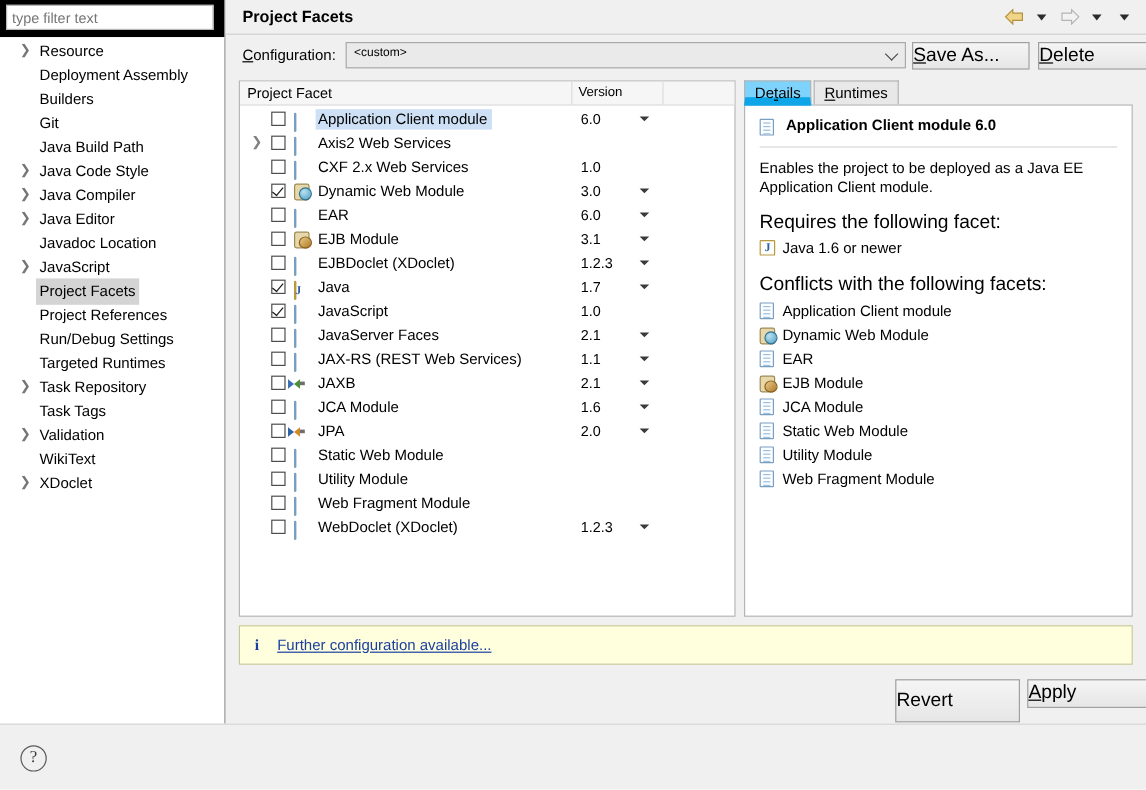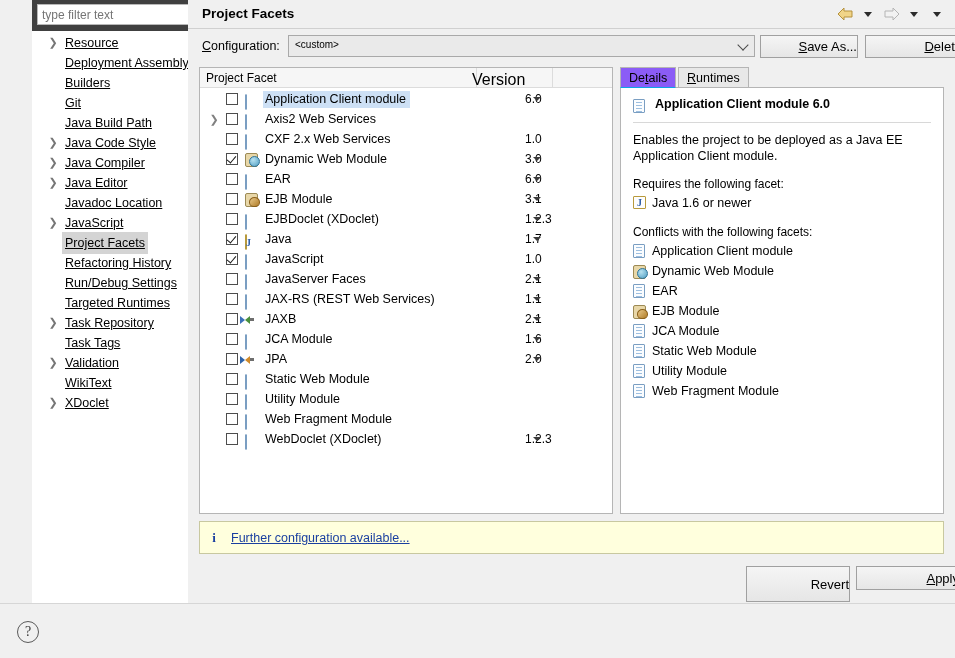--- a/index.html
+++ b/index.html
@@ -10,23 +10,22 @@
     font-size: 12px;
     color: #000;
     background: #ffffff;
     overflow: hidden;
   }
   #root { position: relative; width: 955px; height: 658px; background:#f0f0f0; }
 
   
   .sidebar {
     position: absolute; left: 0; top: 0; width: 188px; height: 651px;
-    background: #404040;
+    background: #000000;
     border-right: 1px solid #d9d9d9;
-    margin-left: 32px;
   }
   .filter-wrap { padding: 4px 5px 2px 5px; }
   .filter-input {
     width: 173px; height: 21px;
     border: 1px solid #b8b8b8;
     background: #ffffff;
     font-family: "Liberation Sans", sans-serif;
     font-size: 12px;
     color: #9a9a9a;
     padding: 0 4px;
@@ -39,21 +38,21 @@
     height: 20px; line-height: 20px;
     padding-left: 30px;
     font-size: 12.5px;
     white-space: nowrap;
     cursor: default;
   }
   .tree-item .twisty {
     position: absolute; left: 15px; top: 0; width: 12px; height: 20px;
     color: #767676; font-size: 11px; line-height: 20px; text-align: center;
   }
-  .tree-item .tlabel { display:inline-block; padding: 1px 3px; text-decoration: underline; }
+  .tree-item .tlabel { display:inline-block; padding: 1px 3px; }
   .tree-item.selected .tlabel { background: #d4d4d4; }
 
   
   .main {
     position: absolute; left: 188px; top: 0; right: 0; height: 603px;
     background: #f0f0f0;
   }
   .page-title {
     position: absolute; left: 0; top: 0; right: 0; height: 29px;
     background: #f0f0f0;
@@ -80,60 +79,60 @@
   }
   .combo .carrow:before {
     content: ""; display:block; width:7px; height:7px;
     border-right: 1.6px solid #4a4a4a; border-bottom: 1.6px solid #4a4a4a;
     transform: rotate(45deg); margin-left:1px; margin-top:-2px;
   }
   .btn {
     background: linear-gradient(to bottom, #f5f5f5, #e6e6e6);
     border: 1px solid #a0a0a0;
     font-family: "Liberation Sans", sans-serif;
-    font-size: 13px; color:#000;
-    display:flex; align-items:center; justify-content:flex-end;
+    font-size: 16px; color:#000;
+    display:flex; align-items:center; justify-content:flex-start;
     cursor: default;
   }
   .btn u { text-decoration: underline; }
   .btn-saveas { position:absolute; left: 572px; top:3px; width: 98px; height: 23px; }
   .btn-delete { position:absolute; left: 677px; top:3px; width: 98px; height: 23px; }
 
   
   .facet-panel {
     position: absolute; left: 11px; top: 67px; width: 414px; height: 447px;
     border: 1px solid #b5b5b5; background: #ffffff;
   }
   .facet-head {
     position: relative; height: 20px; background: #f6f6f6;
     border-bottom: 1px solid #dcdcdc;
   }
   .facet-head .hc1 { position:absolute; left: 6px; top: 3px; font-size: 12px; }
-  .facet-head .hc2 { position:absolute; left: 272px; top: 3px; font-size: 16px; }
+  .facet-head .hc2 { position:absolute; left: 282px; top: 3px; font-size: 11px; }
   .facet-head .hsep { position:absolute; top:0; bottom:0; width:1px; background:#dcdcdc; }
   .facet-body { position: absolute; top:21px; left:0; right:0; bottom:0; overflow:hidden; }
   .frow { position: relative; height: 20px; line-height: 20px; white-space: nowrap; }
   .frow.sel .namebox { background: #cde0f5; }
   .frow .ftwisty {
     position:absolute; left: 8px; top:0; width:12px; height:20px;
     color:#808080; font-size:11px; text-align:center; line-height:20px;
   }
   .cbx {
     position:absolute; left: 26px; top: 4px;
     width: 12px; height: 12px;
     border: 1px solid #4d4d4d; background:#fff;
   }
   .cbx.checked:after {
     content:""; position:absolute; left: 2px; top: 0px;
     width: 4px; height: 8px; border-right: 1.8px solid #1a1a1a;
     border-bottom: 1.8px solid #1a1a1a; transform: rotate(40deg);
   }
   .ficon { position:absolute; left: 45px; top: 3px; width: 14px; height: 14px; }
   .namebox { position:absolute; left: 63px; top: 2px; height:17px; line-height:17px; padding: 0 4px 0 2px; font-size: 12.5px; }
-  .fver { position:absolute; left: 284px; top: 0; font-size: 12px; margin-left: 41px; }
+  .fver { position:absolute; left: 284px; top: 0; font-size: 12px; }
   .vdrop { position:absolute; left: 333px; top: 8px;
            width:0;height:0;border-left:4px solid transparent;border-right:4px solid transparent;border-top:4px solid #3a3a3a; }
 
   
   .ic-doc {
     width: 12px; height: 14px; background: #fbfdff;
     border: 1px solid #7a9ec2; position: relative; border-radius: 1px;
   }
   .ic-doc:before {
     content:""; position:absolute; left:2px; top:2px; right:2px; height:1px;
@@ -183,33 +182,33 @@
   .details-panel {
     position: absolute; left: 432px; top: 67px; right: 11px; height: 447px;
   }
   .tabs { position:relative; height: 21px; }
   .tab {
     position:absolute; top:0; height:21px; line-height:20px;
     padding: 0 8px; font-size: 12.5px;
     border: 1px solid #b5b5b5; border-bottom: none; background:#e8e8e8;
   }
   .tab u { text-decoration: underline; }
-  .tab.active { background:#8b5cf6; border-bottom:1px solid #0ea5e9; z-index:2; }
+  .tab.active { background:#7dd3fc; border-bottom:7px solid #0ea5e9; z-index:2; }
   .tab#tab-details { left: 0; }
   .tab#tab-runtimes { left: 58px; }
   .details-body {
     position:absolute; top:20px; left:0; right:0; bottom:0;
     background:#ffffff; border:1px solid #b5b5b5; overflow:hidden;
   }
   .d-title { position:relative; margin: 9px 12px 0 12px; height: 20px; }
   .d-title .ic-doc { position:absolute; left:0; top:2px; }
   .d-title .dtxt { position:absolute; left: 22px; top:0; font-size:12.5px; font-weight:bold;text-align:center; }
   .d-rule { margin: 5px 12px 0 12px; height:1px; background:#d8d8d8; }
   .d-para { margin: 9px 12px 0 12px; font-size:12.5px; line-height:16px; }
-  .d-sub { margin: 13px 12px 0 12px; font-size:12px; }
+  .d-sub { margin: 13px 12px 0 12px; font-size:16px; }
   .d-item { position:relative; margin: 6px 12px 0 28px; height:17px; font-size:12.5px; line-height:16px; }
   .d-item .ic-doc, .d-item .ic-web, .d-item .ic-ejb, .d-item .ic-java { position:absolute; left:-16px; top:1px; }
   .d-item .ditxt { position:absolute; left: 3px; top:0; }
   .d-list { margin-top: 4px; }
   .d-list .d-item { margin-top: 3px; }
 
   
   .infobar {
     position:absolute; left: 11px; top: 521px; right: 11px; height: 33px;
     background: #ffffdd; border: 1px solid #c8c8a0;
@@ -253,21 +252,21 @@
         <div class="tree-item"><span class="tlabel">Deployment Assembly</span></div>
         <div class="tree-item"><span class="tlabel">Builders</span></div>
         <div class="tree-item"><span class="tlabel">Git</span></div>
         <div class="tree-item"><span class="tlabel">Java Build Path</span></div>
         <div class="tree-item"><span class="twisty">❯</span><span class="tlabel">Java Code Style</span></div>
         <div class="tree-item"><span class="twisty">❯</span><span class="tlabel">Java Compiler</span></div>
         <div class="tree-item"><span class="twisty">❯</span><span class="tlabel">Java Editor</span></div>
         <div class="tree-item"><span class="tlabel">Javadoc Location</span></div>
         <div class="tree-item"><span class="twisty">❯</span><span class="tlabel">JavaScript</span></div>
         <div class="tree-item selected"><span class="tlabel">Project Facets</span></div>
-        <div class="tree-item"><span class="tlabel">Refactoring History</span></div>
+        <div class="tree-item"><span class="tlabel">Project References</span></div>
         <div class="tree-item"><span class="tlabel">Run/Debug Settings</span></div>
         <div class="tree-item"><span class="tlabel">Targeted Runtimes</span></div>
         <div class="tree-item"><span class="twisty">❯</span><span class="tlabel">Task Repository</span></div>
         <div class="tree-item"><span class="tlabel">Task Tags</span></div>
         <div class="tree-item"><span class="twisty">❯</span><span class="tlabel">Validation</span></div>
         <div class="tree-item"><span class="tlabel">WikiText</span></div>
         <div class="tree-item"><span class="twisty">❯</span><span class="tlabel">XDoclet</span></div>
       </div>
   </div>
 

